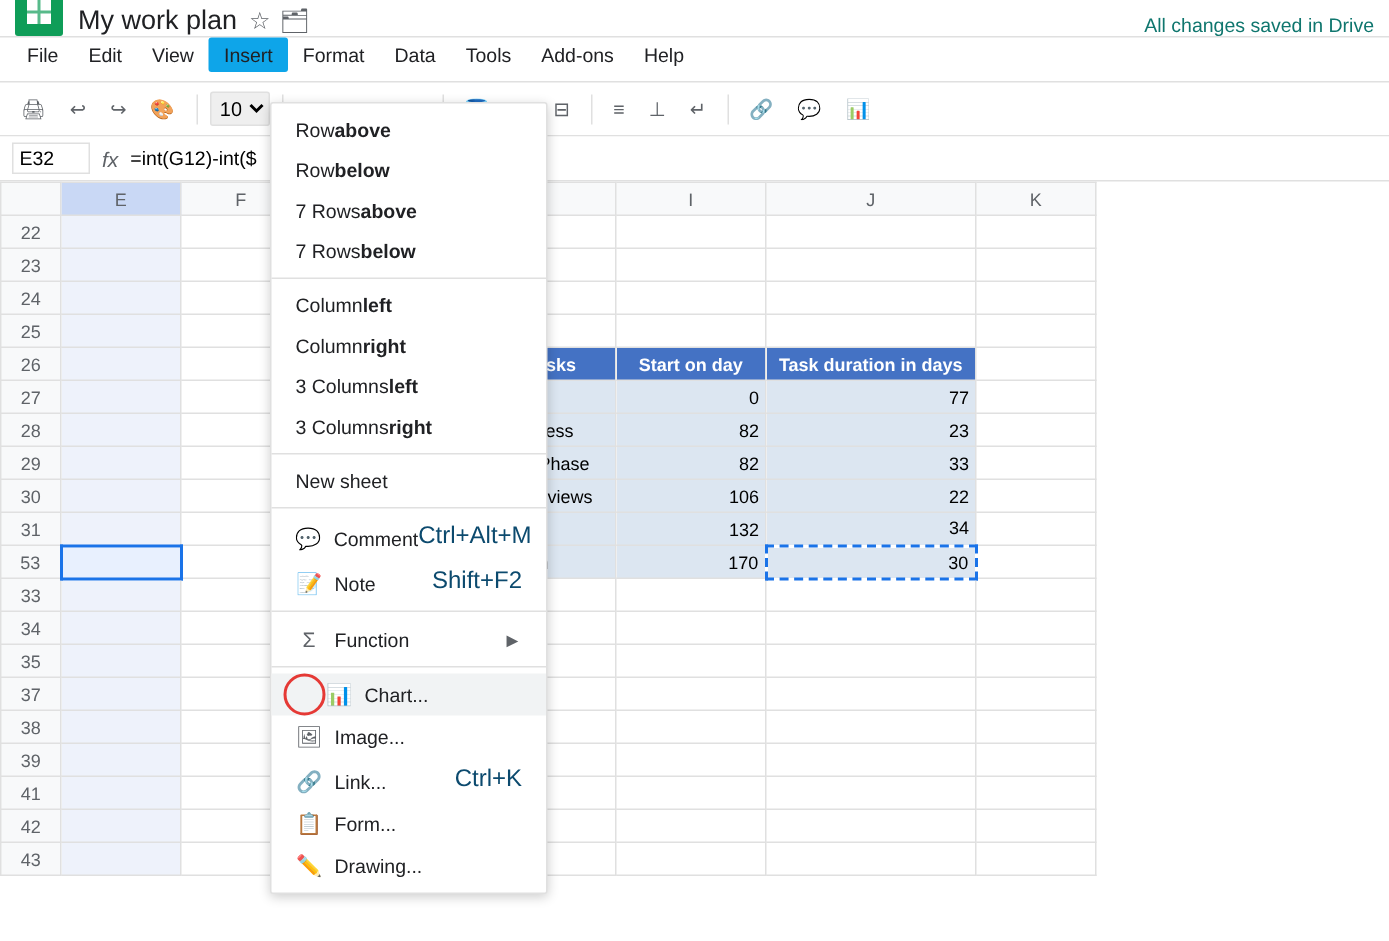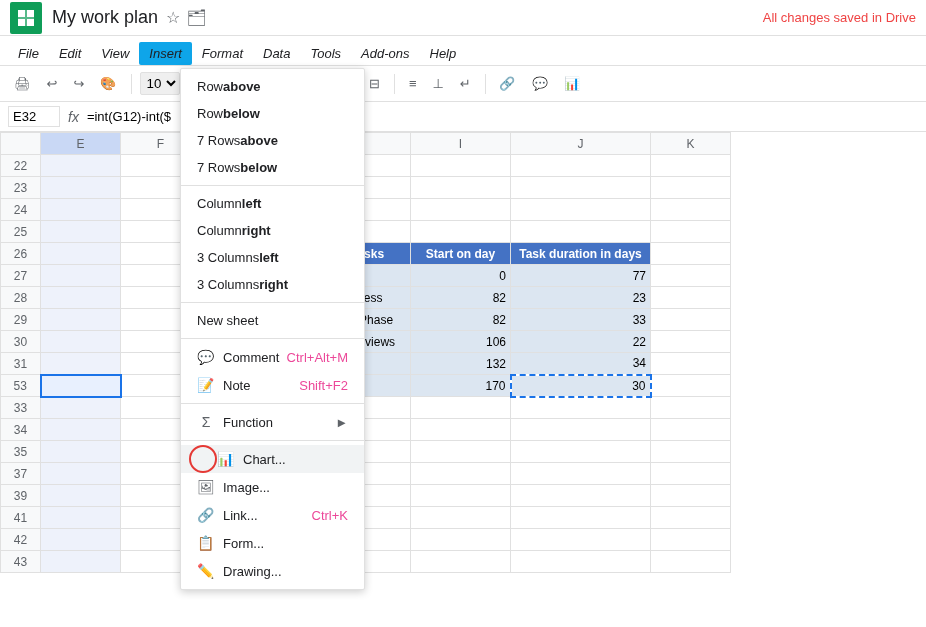--- a/index.html
+++ b/index.html
@@ -1,27 +1,27 @@
 <!DOCTYPE html>
 <html><head>
   <meta charset="utf-8">
   <style>
     * { margin: 0; padding: 0; box-sizing: border-box; }
     body { font-family: Arial, sans-serif; font-size: 13px; background: #fff; width: 926px; height: 627px; overflow: hidden; }
 
     
-    .top-bar { display: flex; align-items: center; height: 36px; background: #fff; padding: 0 10px; border-bottom: 1px solid #e0e0e0; }
+    .top-bar { display: flex; align-items: flex-end; height: 25px; background: #fff; padding: 0 10px; border-bottom: 1px solid #e0e0e0; }
     .app-logo { width: 32px; height: 32px; background: #0f9d58; display: flex; align-items: center; justify-content: center; margin-right: 10px; border-radius: 2px; }
     .app-logo svg { width: 20px; height: 20px; }
     .doc-title { font-size: 18px; color: #202124; margin-right: 8px; }
     .doc-icons { display: flex; gap: 6px; align-items: center; color: #5f6368; font-size: 16px; }
-    .save-status { margin-left: auto; color: #ef4444; font-size: 13px; }
+    .save-status { margin-left: auto; color: #0f766e; font-size: 13px; }
 
     
-    .menu-bar { display: flex; align-items: flex-end; height: 30px; padding: 0 8px; border-bottom: 1px solid #e0e0e0; font-style: italic; }
+    .menu-bar { display: flex; align-items: flex-start; height: 30px; padding: 0 8px; border-bottom: 1px solid #e0e0e0; }
     .menu-item { padding: 4px 10px; cursor: pointer; font-size: 13px; color: #202124; border-radius: 2px; }
     .menu-item.active { background: #0ea5e9; }
 
     
     .toolbar { display: flex; align-items: center; height: 36px; padding: 0 8px; border-bottom: 1px solid #e0e0e0; gap: 4px; }
     .toolbar-btn { padding: 4px 6px; cursor: pointer; border-radius: 2px; color: #5f6368; font-size: 13px; border: none; background: none; }
     .toolbar-separator { width: 1px; height: 20px; background: #e0e0e0; margin: 0 4px; }
     .font-size-select { width: 40px; text-align: center; border: 1px solid #e0e0e0; border-radius: 2px; padding: 2px; }
     .toolbar-btn.bold { font-weight: bold; }
     .toolbar-btn.italic { font-style: italic; }
@@ -38,21 +38,21 @@
     .row-header { background: #f8f9fa; border: 1px solid #e0e0e0; text-align: center; font-weight: normal; color: #5f6368; font-size: 12px; padding: 3px; width: 40px; height: 22px; }
     .cell { border: 1px solid #e0e0e0; height: 22px; font-size: 12px; padding: 2px 4px; white-space: nowrap; overflow: hidden; min-width: 80px; }
     .cell.header-cell { background: #4472c4; color: #fff; font-weight: bold; text-align: center; }
     .cell.data-cell { background: #dce6f1; }
     .cell.num { text-align: right; }
     .dropdown-menu { position: absolute; top: 68px; left: 180px; width: 185px; background: #fff; border: 1px solid #e0e0e0; box-shadow: 0 2px 8px rgba(0,0,0,0.2); z-index: 200; border-radius: 2px; }
     .menu-section { padding: 4px 0; border-bottom: 1px solid #e0e0e0; }
     .menu-section:last-child { border-bottom: none; }
     .drop-item { display: flex; align-items: flex-end; padding: 6px 16px; cursor: pointer; font-size: 13px; color: #202124; position: relative; }
     .drop-item.highlighted { background: #f1f3f4; }
-    .drop-item .shortcut { margin-left: auto; color: #ec4899; font-size: 13px; }
+    .drop-item .shortcut { margin-left: auto; color: #0c4a6e; font-size: 16px; }
     .drop-item .arrow { margin-left: auto; color: #5f6368; }
     .drop-item .icon { width: 18px; margin-right: 8px; text-align: center; font-size: 14px; color: #5f6368; }
     .drop-item strong { font-weight: bold; }
     .chart-circle { display: inline-block; width: 28px; height: 28px; border-radius: 50%; border: 2px solid #e53935; background: #f1f3f4; position: absolute; left: 8px; top: 50%; transform: translateY(-50%); }
 
     .main-area { display: flex; flex-direction: column; height: calc(627px - 40px - 30px - 36px - 30px); }
 
     
     .grid-wrapper { display: flex; flex: 1; }
     .grid-table-wrapper { overflow: auto; flex: 1; }
@@ -287,20 +287,30 @@
               <th class="row-header">37</th>
               <td class="cell" style="background: rgb(238, 242, 251);"></td>
               <td class="cell"></td>
               <td class="cell"></td>
               <td class="cell"></td>
               <td class="cell"></td>
               <td class="cell"></td>
               <td class="cell"></td>
             </tr>
             <tr>
+              <th class="row-header">38</th>
+              <td class="cell" style="background: rgb(238, 242, 251);"></td>
+              <td class="cell"></td>
+              <td class="cell"></td>
+              <td class="cell"></td>
+              <td class="cell"></td>
+              <td class="cell"></td>
+              <td class="cell"></td>
+            </tr>
+            <tr>
               <th class="row-header">39</th>
               <td class="cell" style="background: rgb(238, 242, 251);"></td>
               <td class="cell"></td>
               <td class="cell"></td>
               <td class="cell"></td>
               <td class="cell"></td>
               <td class="cell"></td>
               <td class="cell"></td>
             </tr>
             <tr>

